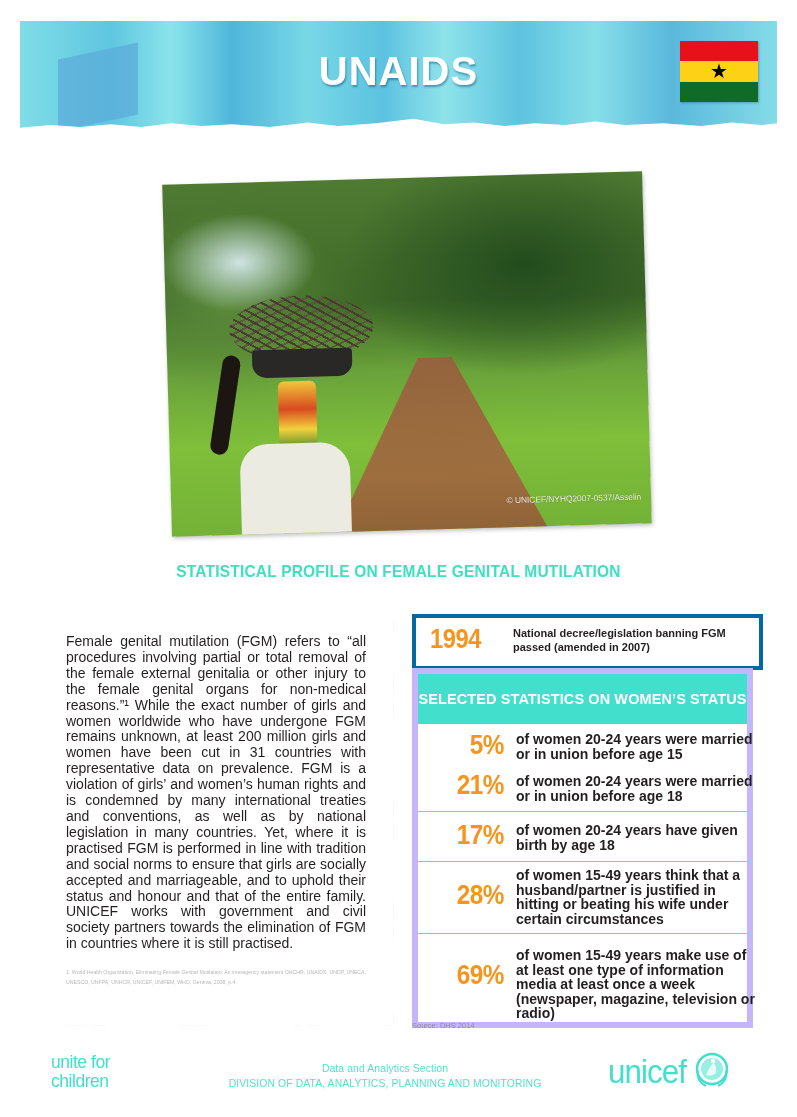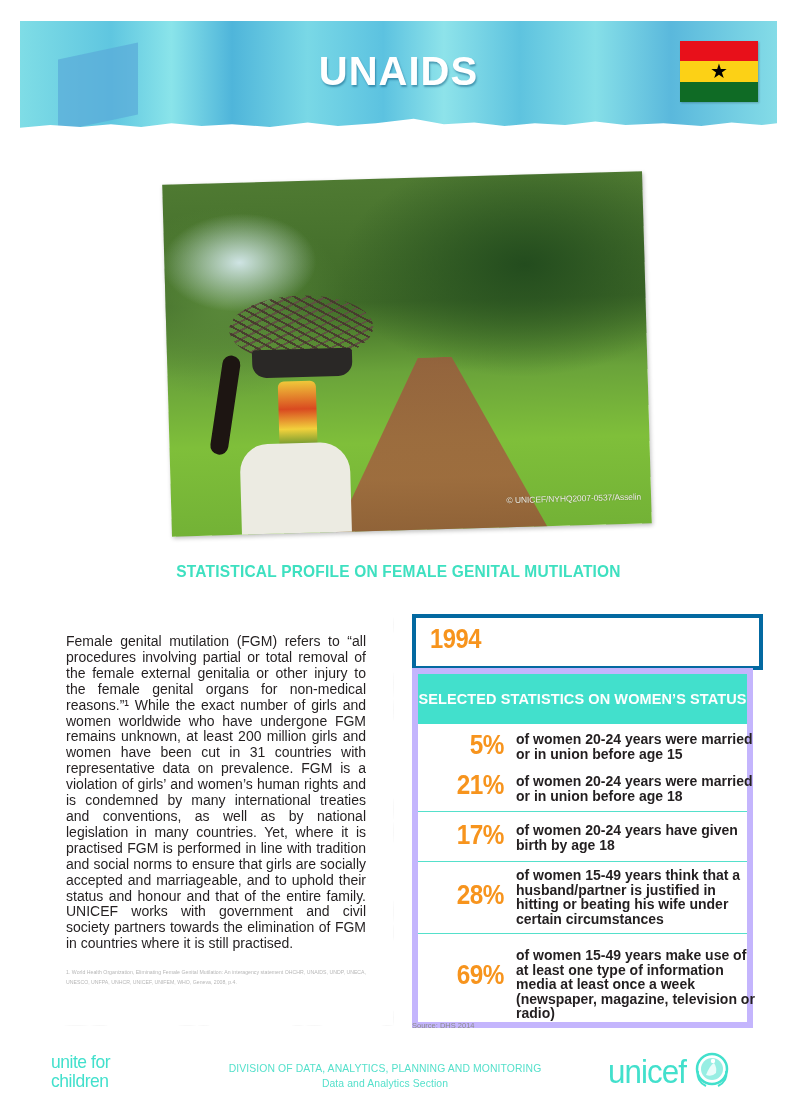--- a/index.html
+++ b/index.html
@@ -195,20 +195,21 @@
 
 <div class="section-title">STATISTICAL PROFILE ON FEMALE GENITAL MUTILATION</div>
 
 <div class="text-card">
   <p class="body">Female genital mutilation (FGM) refers to “all procedures involving partial or total removal of the female external genitalia or other injury to the female genital organs for non-medical reasons.”¹ While the exact number of girls and women worldwide who have undergone FGM remains unknown, at least 200 million girls and women have been cut in 31 countries with representative data on prevalence. FGM is a violation of girls’ and women’s human rights and is condemned by many international treaties and conventions, as well as by national legislation in many countries. Yet, where it is practised FGM is performed in line with tradition and social norms to ensure that girls are socially accepted and marriageable, and to uphold their status and honour and that of the entire family. UNICEF works with government and civil society partners towards the elimination of FGM in countries where it is still practised.</p>
   <p class="footnote">1. World Health Organization, Eliminating Female Genital Mutilation: An interagency statement OHCHR, UNAIDS, UNDP, UNECA, UNESCO, UNFPA, UNHCR, UNICEF, UNIFEM, WHO, Geneva, 2008, p.4.</p>
 </div>
 
 <div class="legislation-box">
   <div class="year">1994</div>
+  <div class="desc">National decree/legislation banning FGM passed (amended in 2007)</div>
 </div>
 
 <div class="stats-panel">
   <div class="stats-header">SELECTED STATISTICS ON WOMEN’S STATUS</div>
 
   <div class="stat-group" style="height:88px;">
     <div class="stat-row" style="height:44px;">
       <div class="value" style="top:6px;">5%</div>
       <div class="label" style="top:8px;">of women 20-24 years were married or in union before age 15</div>
     </div>
@@ -240,22 +241,22 @@
   </div>
 </div>
 
 <div class="source">Source: DHS 2014</div>
 
 <div class="unite">
   <div>unite for</div>
   <div>children</div>
 </div>
 <div class="footer-center">
+  <div>Data and Analytics Section</div>
   <div>DIVISION OF DATA, ANALYTICS, PLANNING AND MONITORING</div>
-  <div>Data and Analytics Section</div>
 </div>
 <div class="unicef-logo">
   <span class="word">unicef</span>
   <svg class="emblem" viewBox="0 0 40 40">
     <circle cx="20" cy="18" r="15" fill="none" stroke="#42e0cc" stroke-width="2.5"></circle>
     <circle cx="20" cy="18" r="11" fill="#42e0cc" opacity="0.55"></circle>
     <path d="M14 24 Q18 14 22 12 Q25 16 24 22 Q20 26 14 24 Z" fill="#ffffff" opacity="0.8"></path>
     <circle cx="21" cy="10" r="2.2" fill="#ffffff"></circle>
     <path d="M6 20 Q4 30 14 35 M34 20 Q36 30 26 35" stroke="#42e0cc" stroke-width="2" fill="none"></path>
   </svg>

